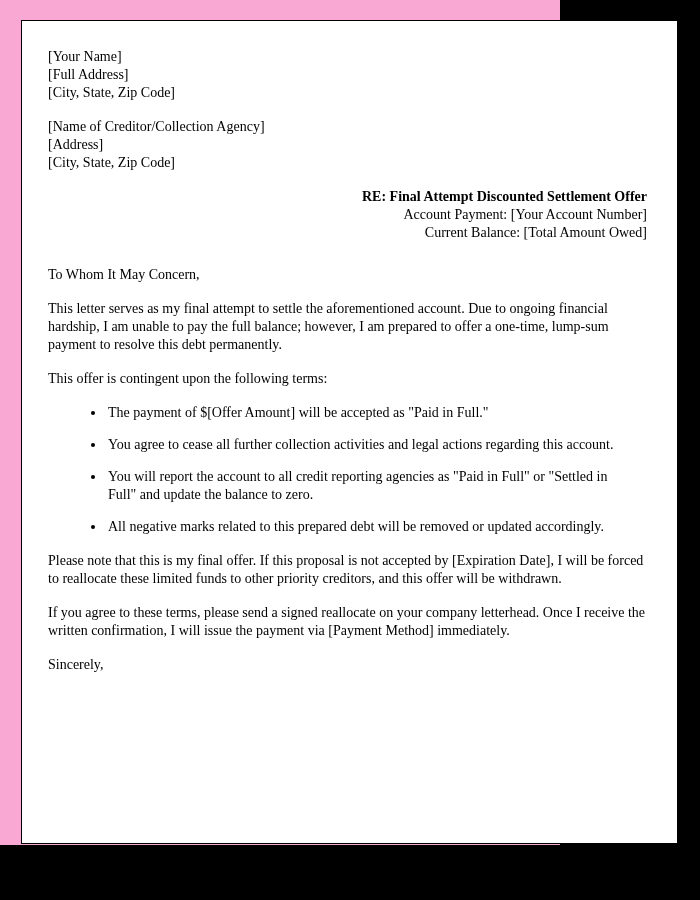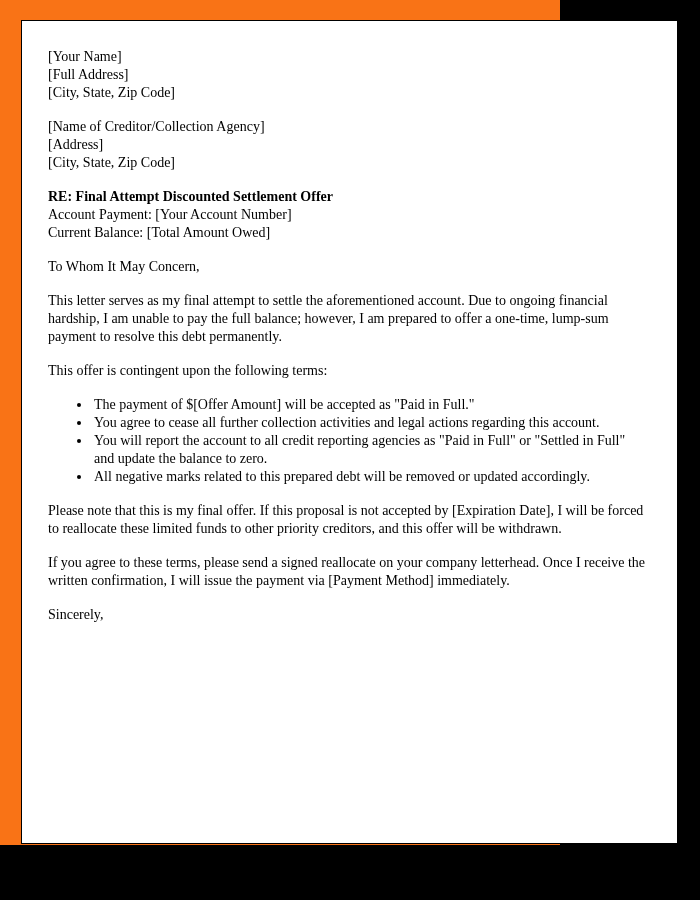--- a/index.html
+++ b/index.html
@@ -14,21 +14,21 @@
     background: #000000;
     position: relative;
     overflow: hidden;
   }
   .canvas-white {
     position: absolute;
     top: 0;
     left: 0;
     width: 560px;
     height: 845px;
-    background: #f97316;
+    background: #f9a8d4;
   }
   .page {
     position: absolute;
     top: 20px;
     left: 21px;
     width: 657px;
     height: 824px;
     box-sizing: border-box;
     border: 1px solid #000000;
     background: #ffffff;
@@ -47,28 +47,29 @@
   .block {
     margin: 0 0 16px 0;
   }
   .subject {
     font-weight: bold;
   }
   .subject-block p {
     margin: 0;
   }
   .subject-block {
-    margin-bottom: 16px;
+    margin-bottom: 24px;
+    text-align: right;
   }
   ul.terms {
     margin: 0 0 16px 0;
     padding-left: 44px;
   }
   ul.terms li {
-    margin: 0;
+    margin: 14px;
     padding-left: 2px;
     font-family: Liberation Serif, serif;
   }
   .bottom-bar {
     position: absolute;
     left: 0;
     top: 845px;
     width: 700px;
     height: 55px;
     background: #000000;

